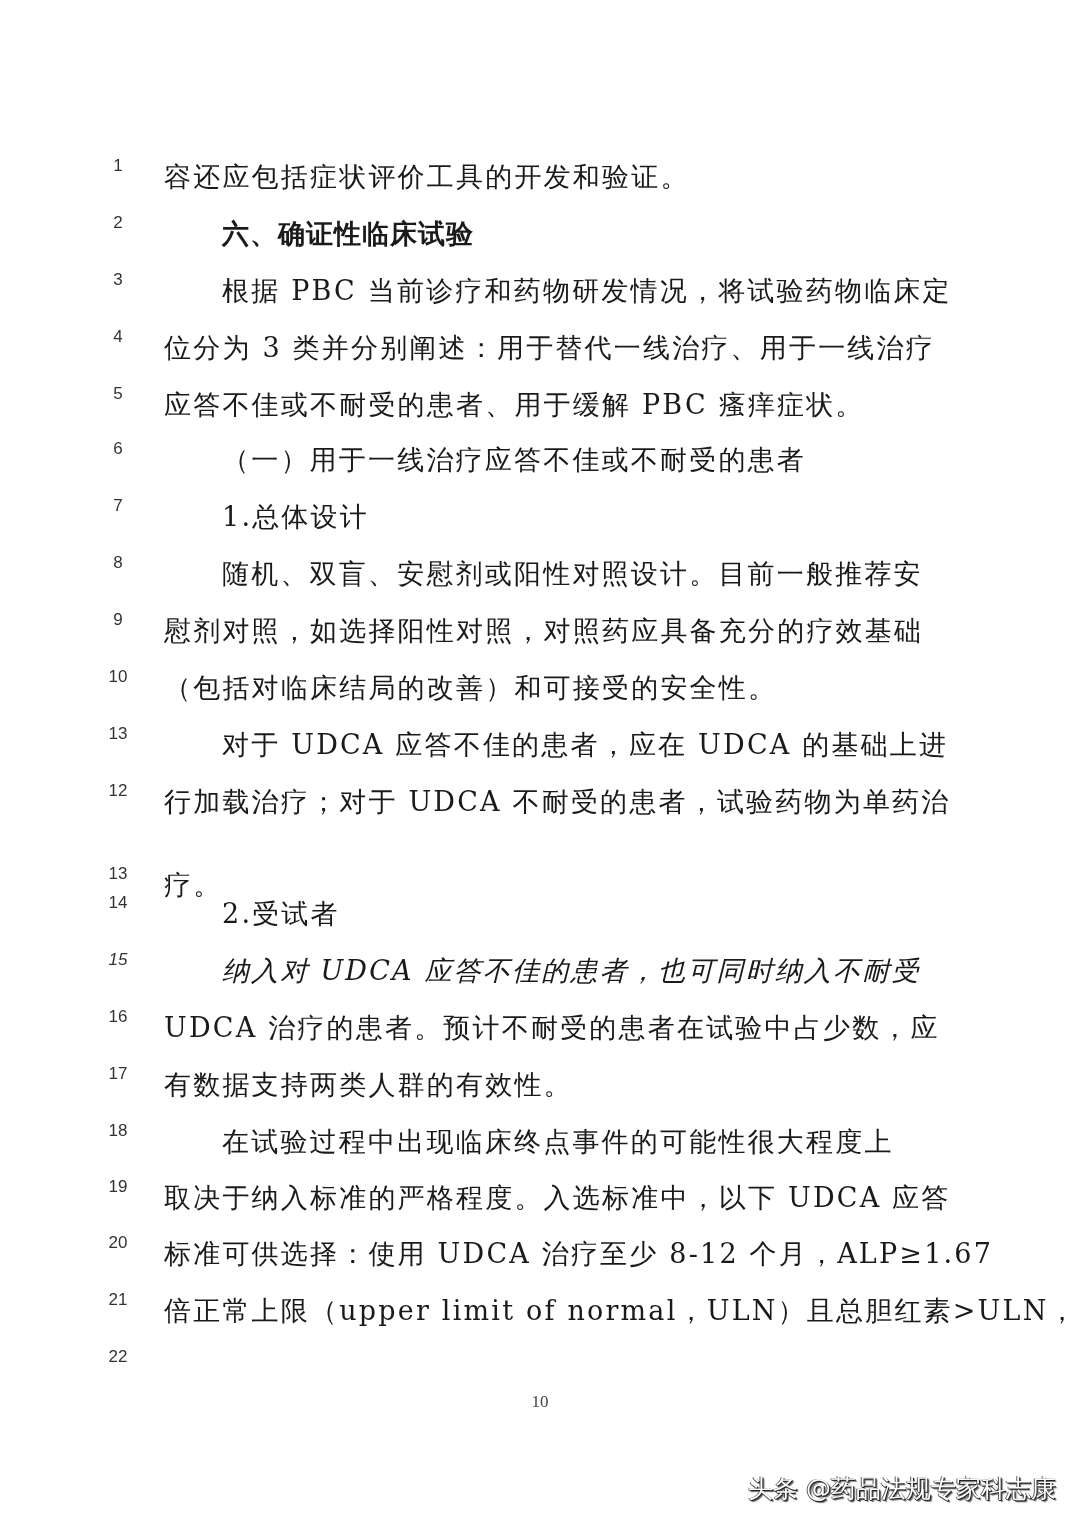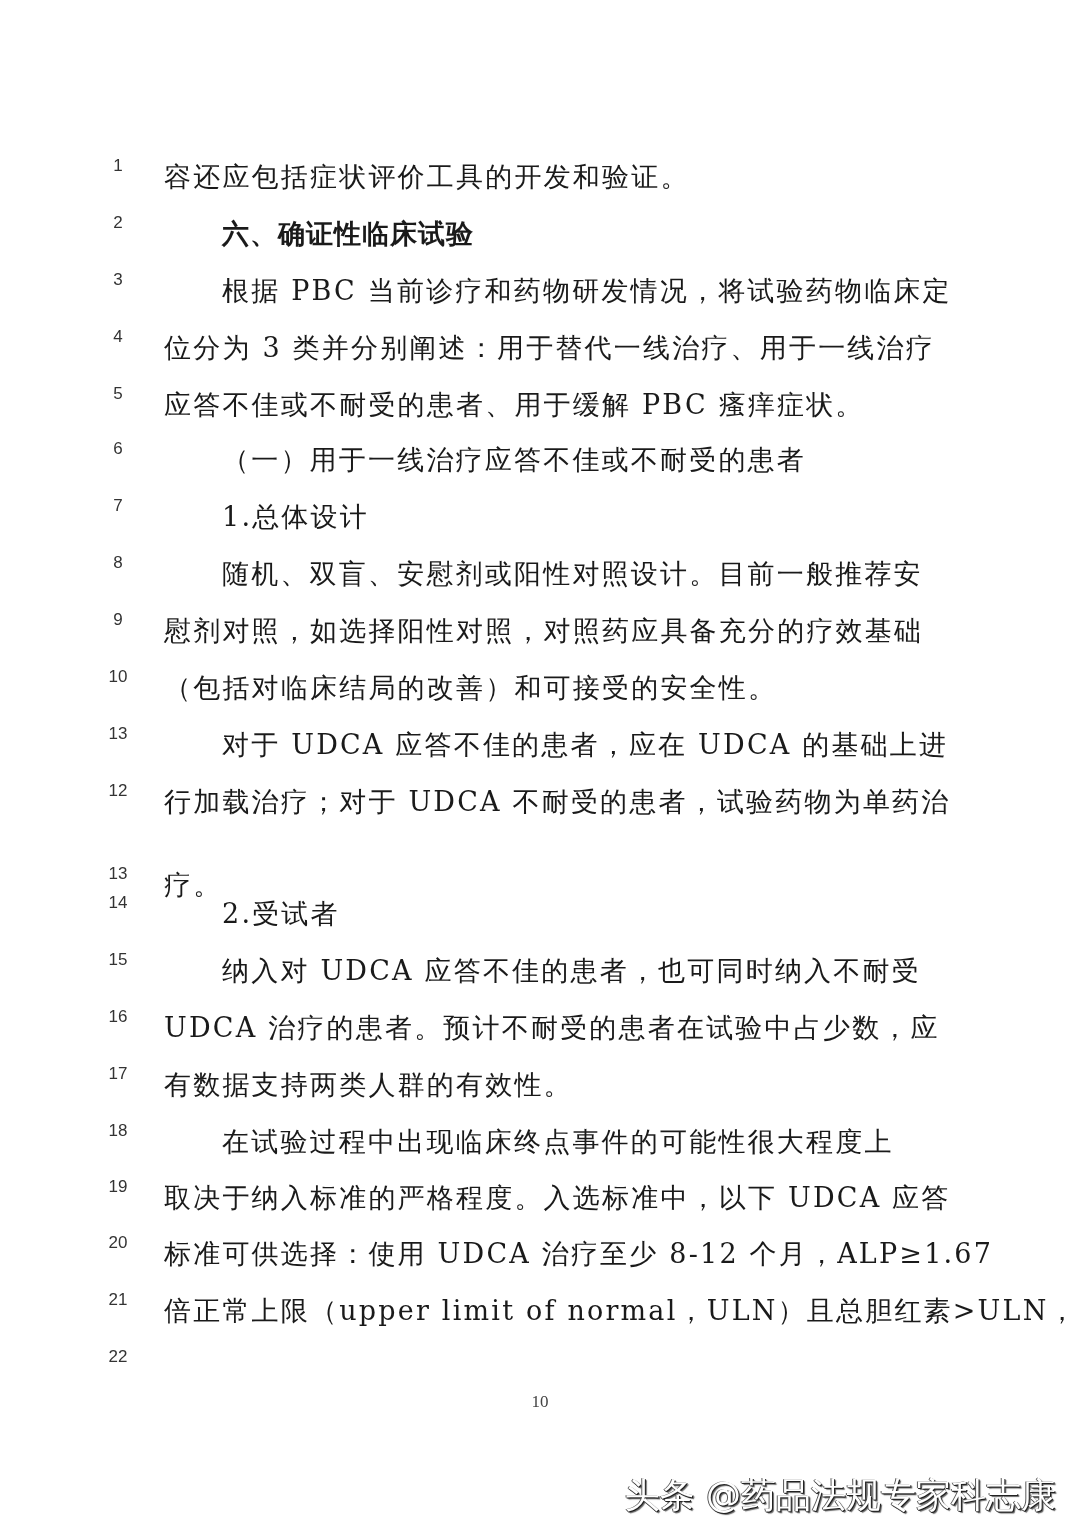--- a/index.html
+++ b/index.html
@@ -66,21 +66,21 @@
       text-align: center;
       font-family: "Liberation Serif", serif;
       font-size: 17px;
       color: #444444;
     }
     .watermark {
       position: absolute;
       right: 24px;
       top: 1472px;
       font-family: "DejaVu Sans", sans-serif;
-      font-size: 35px;
+      font-size: 25px;
       color: #ffffff;
       text-shadow: 1px 1px 0 #222, -1px 0 0 #555, 0 1px 0 #333, 2px 2px 1px rgba(0,0,0,0.6);
       letter-spacing: 0px;
       white-space: nowrap;
     }
   </style>
 </head>
 <body>
 
 <div class="page">
@@ -148,21 +148,21 @@
   <div class="line" style="top:824px;margin-top:26px;">
     <span class="line-number">13</span>
     <span class="line-text">疗。</span>
   </div>
 
   <div class="line" style="top:879px;">
     <span class="line-number">14</span>
     <span class="line-text indent">2.受试者</span>
   </div>
 
-  <div class="line" style="top:936px;">
+  <div class="line" style="top:936px;font-style:italic;">
     <span class="line-number">15</span>
     <span class="line-text indent">纳入对 UDCA 应答不佳的患者，也可同时纳入不耐受</span>
   </div>
 
   <div class="line" style="top:993px;">
     <span class="line-number">16</span>
     <span class="line-text">UDCA 治疗的患者。预计不耐受的患者在试验中占少数，应</span>
   </div>
 
   <div class="line" style="top:1050px;">

